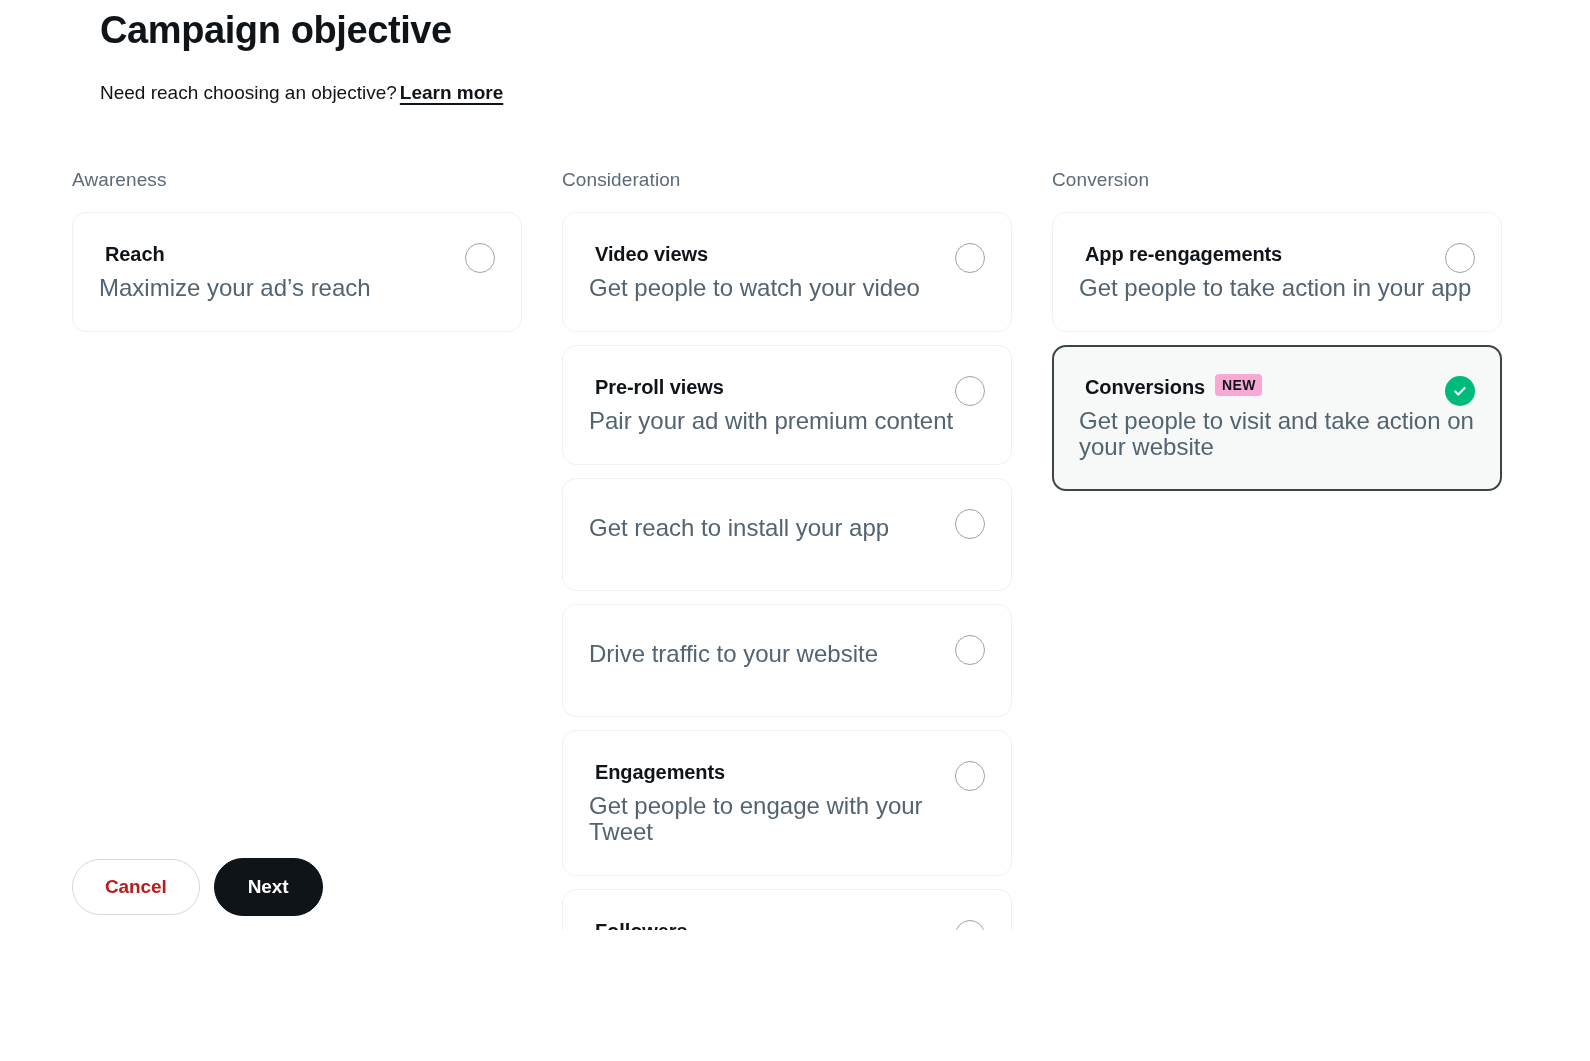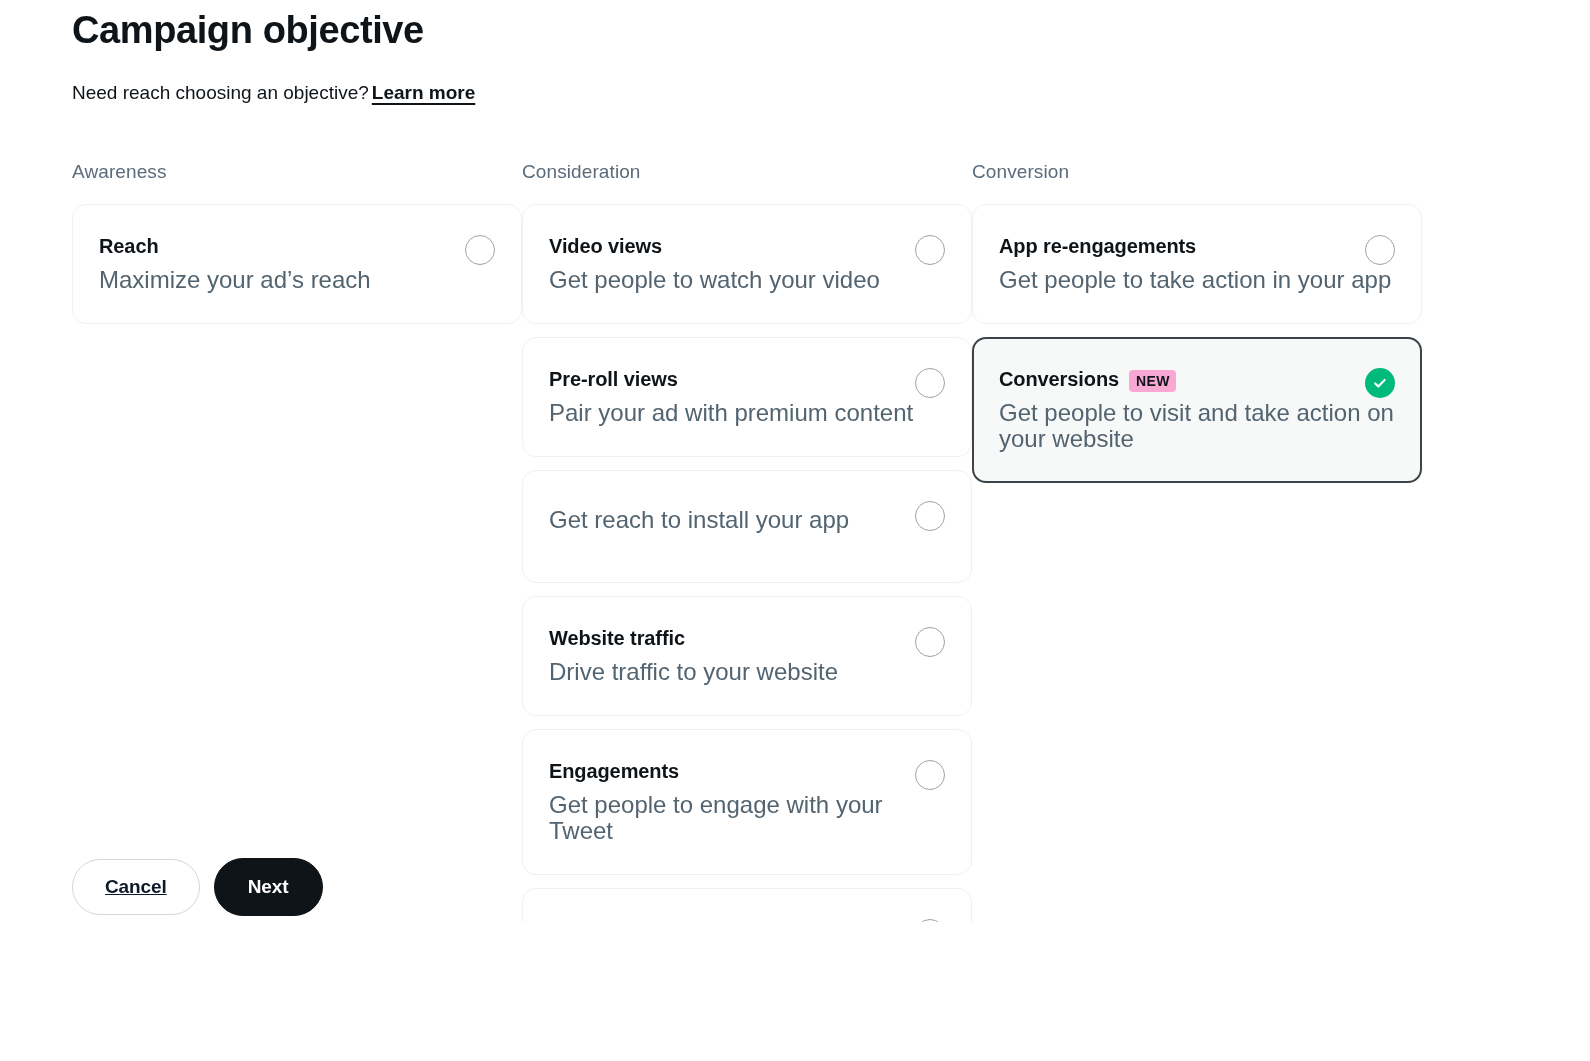--- a/index.html
+++ b/index.html
@@ -14,21 +14,21 @@
     font-family: "Liberation Sans", sans-serif;
     color: #0f1419;
     -webkit-font-smoothing: antialiased;
   }
 
   .page {
     position: relative;
     width: 1590px;
     height: 954px;
     box-sizing: border-box;
-    padding: 0 72px;
+    padding: 0 100px;
   }
 
   
   .page-title {
     margin: 0;
     padding-top: 6px;
     font-size: 38px;
     line-height: 48px;
     font-weight: 700;
     letter-spacing: -0.4px;
@@ -47,25 +47,26 @@
     text-decoration: underline;
     text-underline-offset: 4px;
     text-decoration-thickness: 2px;
     cursor: pointer;
     margin-left: 3px;
   }
 
   
   .columns {
     position: absolute;
-    top: 160px;
+    top: 168px;
     left: 72px;
     right: 72px;
     height: 762px;
     display: flex;
+    gap: 40px;
     overflow: hidden;
   }
   .column {
     width: 450px;
     flex: 0 0 450px;
   }
   .column-title {
     font-size: 19px;
     line-height: 24px;
     color: #5b6b7a;
@@ -91,22 +92,23 @@
     cursor: pointer;
     box-shadow: 0 0 0 0 rgba(0,0,0,0);
   }
   .card.selected {
     border: 2px solid #3d4449;
     background: #f7f8f8;
     padding: 27px 25px 29px 25px;
   }
   .card-title-row {
     display: flex;
-    align-items: flex-end;
+    align-items: flex-start;
     gap: 10px;
+    margin-left: 6px;
   }
   .card-title {
     font-size: 20px;
     line-height: 26px;
     font-weight: 700;
     color: #0f1419;
     letter-spacing: -0.1px;
   }
   .badge {
     display: inline-block;
@@ -169,24 +171,23 @@
     font-family: "Liberation Sans", sans-serif;
     font-size: 19px;
     font-weight: 700;
     border-radius: 999px;
     cursor: pointer;
     line-height: 1;
     letter-spacing: -0.1px;
   }
   .btn-cancel {
     background: #ffffff;
-    color: #0f172a;
+    color: #b91c1c;
     border: 1px solid #cfd9de;
     padding: 17px 32px 18px 32px;
-    text-decoration: underline;
   }
   .btn-next {
     background: #0f1419;
     color: #ffffff;
     border: 1px solid #0f1419;
     padding: 18px 33px 19px 33px;
   }
 </style>
 </head>
 <body>
@@ -235,23 +236,20 @@
               <div class="radio"></div>
             </div>
           </div>
           <div class="card">
             <div class="card-desc">Get reach to install your app</div>
             <div class="indicator">
               <div class="radio"></div>
             </div>
           </div>
           <div class="card">
-            <div class="card-title-row">
-              <span class="card-title">Website traffic</span>
-            </div>
             <div class="card-desc">Drive traffic to your website</div>
             <div class="indicator">
               <div class="radio"></div>
             </div>
           </div>
           <div class="card">
             <div class="card-title-row">
               <span class="card-title">Engagements</span>
             </div>
             <div class="card-desc">Get people to engage with your Tweet</div>

